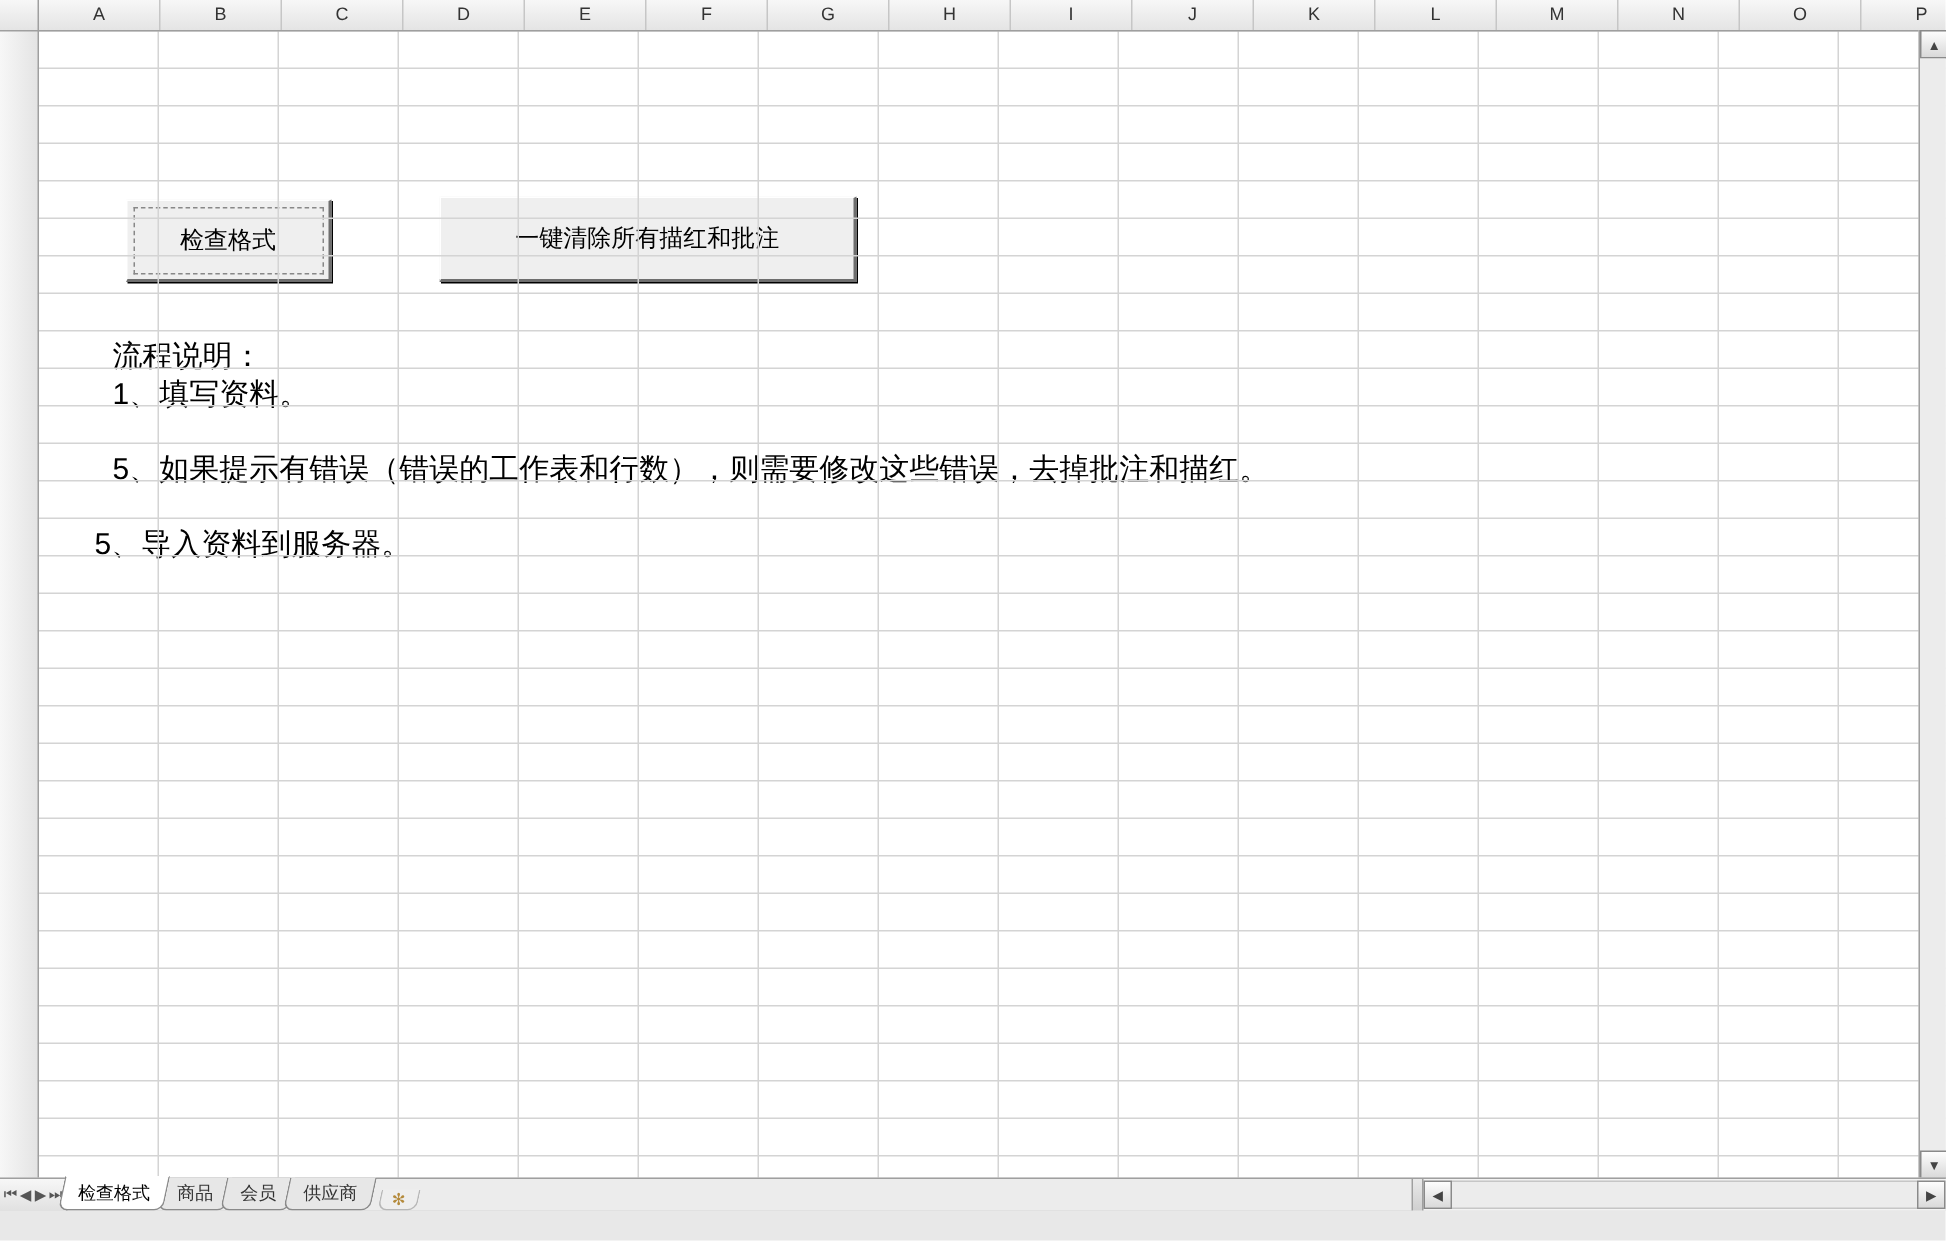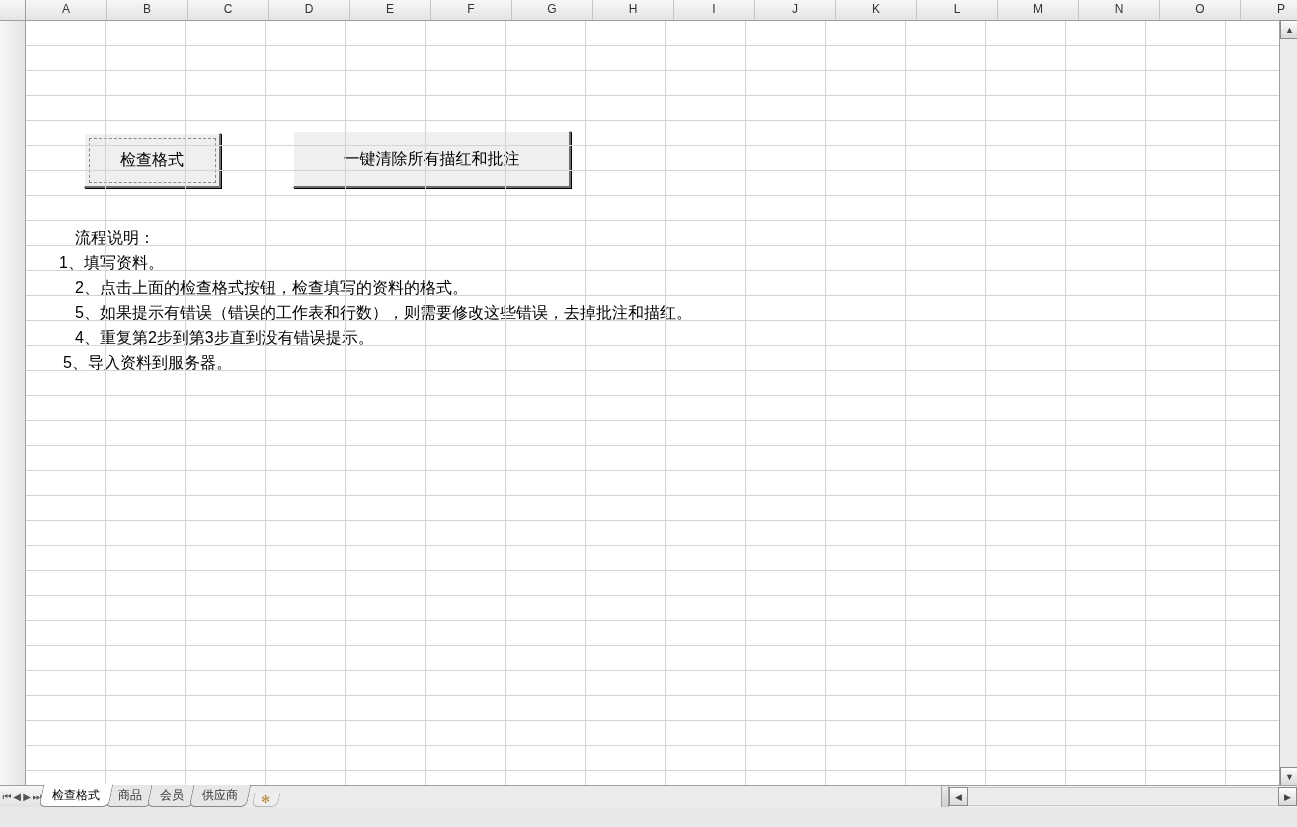--- a/index.html
+++ b/index.html
@@ -103,21 +103,21 @@
     padding: 0 14px;
   }
   .sheet-btn.primary {
     outline: 1px dashed #888;
     outline-offset: -6px;
   }
 
   
   .sheet-text {
     position: absolute;
-    font-size: 16px;
+    font-size: 20px;
     line-height: 22px;
     color: #000;
     white-space: nowrap;
   }
 
   
   .tabbar {
     position: absolute;
     left: 0;
     right: 0;
@@ -280,24 +280,22 @@
   <div class="cells" id="cells">
 
     <div class="sheet-btn primary" style="left:59px; top:113px; width:106px; height:52px;">
       <span>检查格式</span>
     </div>
     <div class="sheet-btn" style="left:240px; top:111px; width:247px; height:54px;margin-left:28px;">
       <span>一键清除所有描红和批注</span>
     </div>
 
     <div class="sheet-text" style="left:50px; top:207px;">流程说明：</div>
-    <div class="sheet-text" style="left:34px; top:232px;">1、填写资料。</div>
-    <div class="sheet-text" style="left:50px; top:257px;">2、点击上面的检查格式按钮，检查填写的资料的格式。</div>
+    <div class="sheet-text" style="left:50px; top:232px;">1、填写资料。</div>
     <div class="sheet-text" style="left:50px; top:282px;">5、如果提示有错误（错误的工作表和行数），则需要修改这些错误，去掉批注和描红。</div>
-    <div class="sheet-text" style="left:50px; top:307px;">4、重复第2步到第3步直到没有错误提示。</div>
     <div class="sheet-text" style="left:38px; top:332px;">5、导入资料到服务器。</div>
   <div class="vline" style="left: 0px;"></div>
       <div class="vline" style="left: 80px;"></div>
       <div class="vline" style="left: 160px;"></div>
       <div class="vline" style="left: 240px;"></div>
       <div class="vline" style="left: 320px;"></div>
       <div class="vline" style="left: 400px;"></div>
       <div class="vline" style="left: 480px;"></div>
       <div class="vline" style="left: 560px;"></div>
       <div class="vline" style="left: 640px;"></div>

